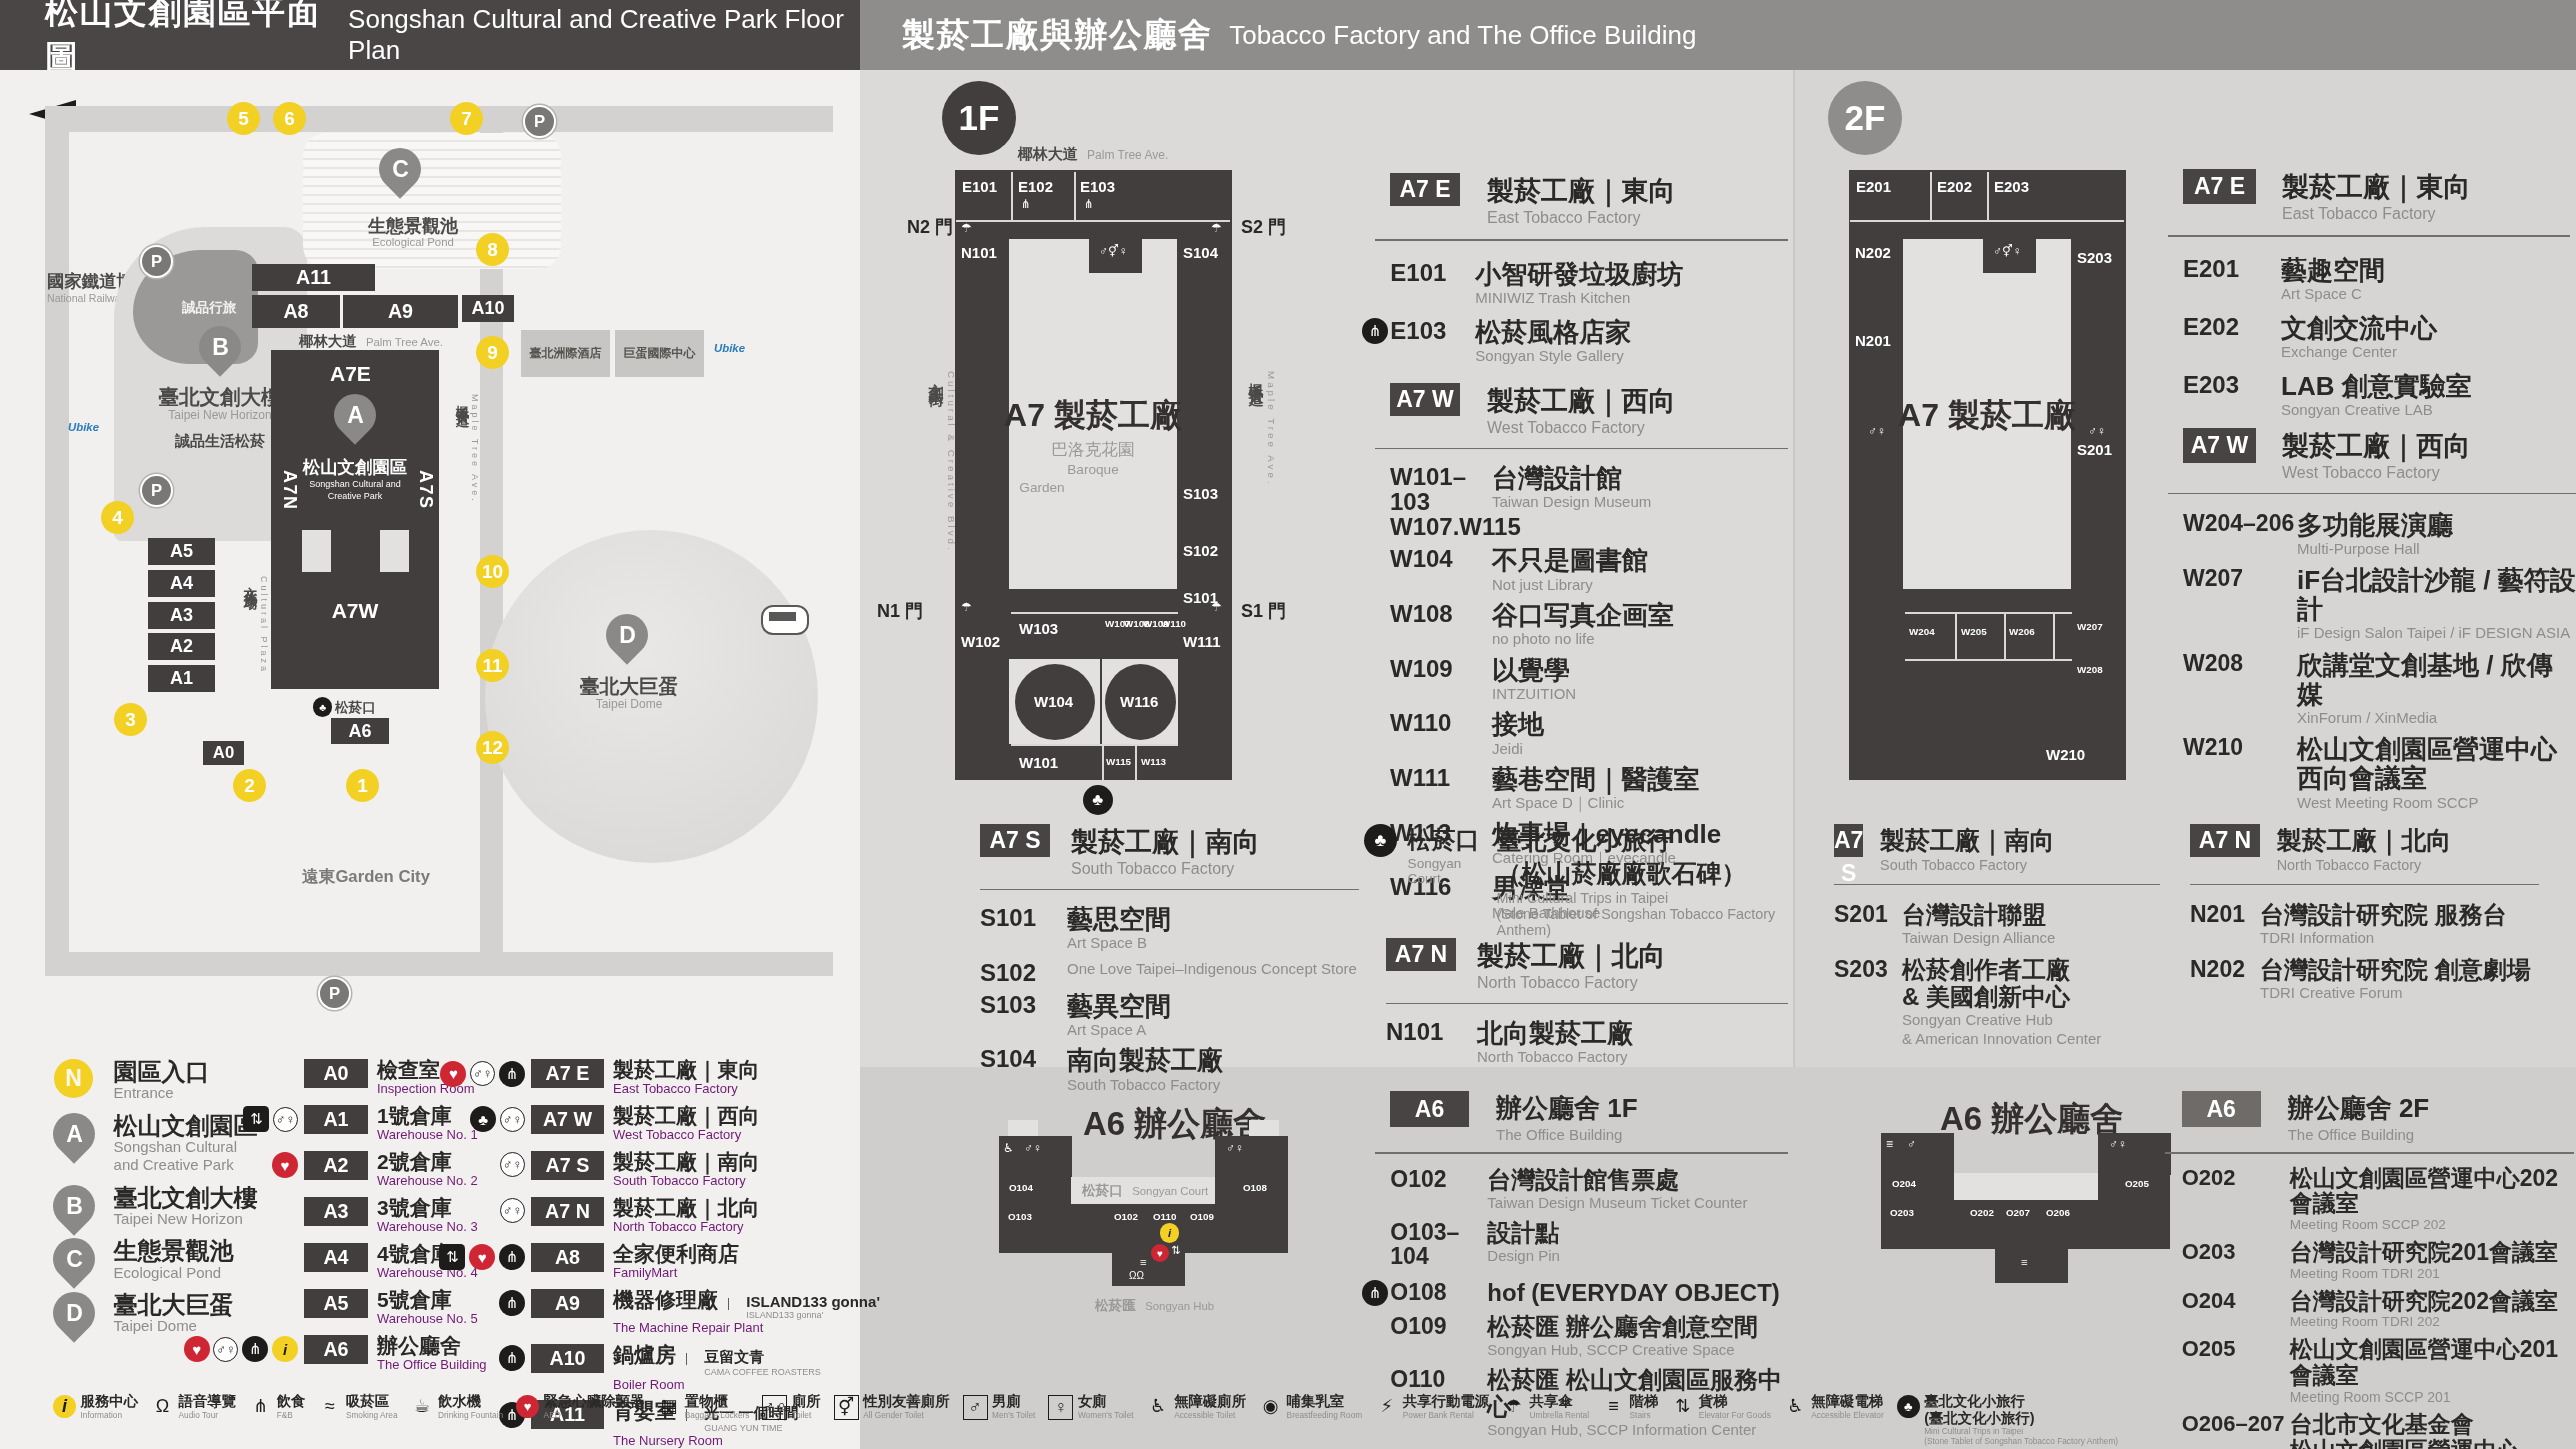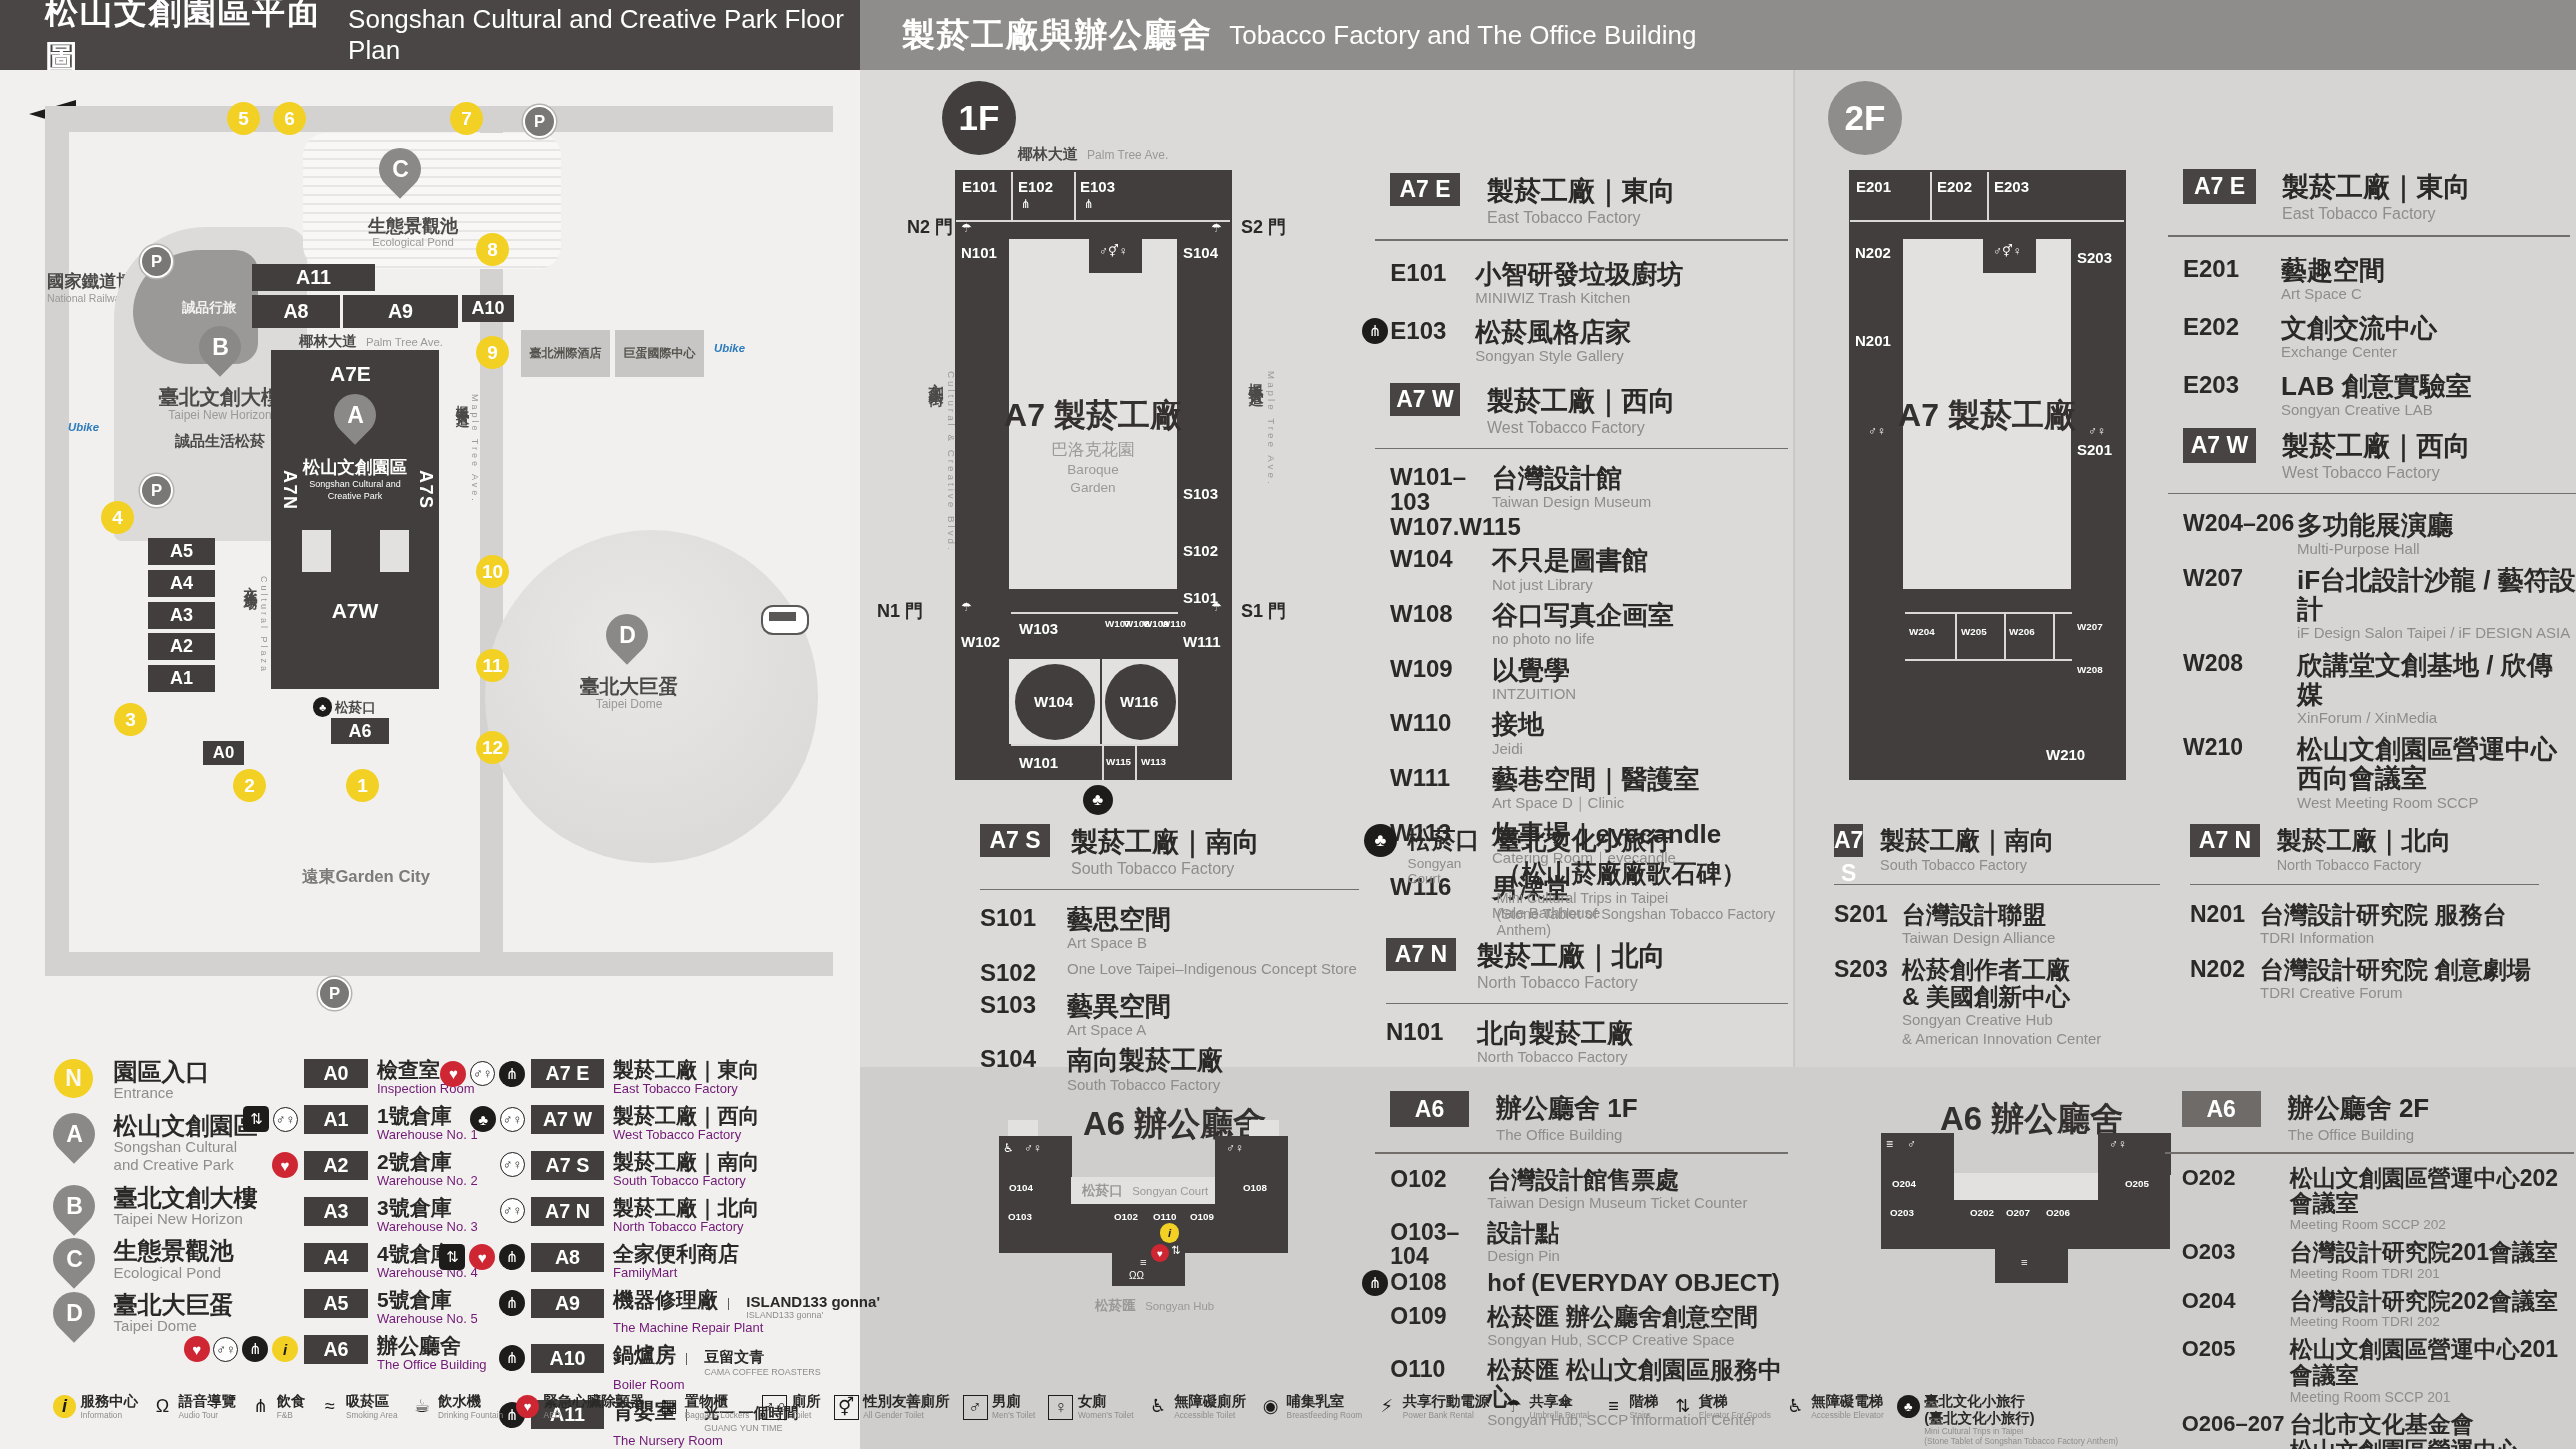--- a/index.html
+++ b/index.html
@@ -247,21 +247,21 @@
   <span class="rl" style="left:1183px;top:633px">W111</span>
   <span class="rl" style="left:1034px;top:693px">W104</span>
   <span class="rl" style="left:1120px;top:693px">W116</span>
   <span class="rl" style="left:1019px;top:754px">W101</span>
   <span class="rl sm" style="left:1106px;top:756px">W115</span>
   <span class="rl sm" style="left:1141px;top:756px">W113</span>
 
   <div class="planttl ctr" style="left:1093px;top:394px;font-size:32px">A7 製菸工廠</div>
   <div class="mlab-en ctr" style="left:1093px;top:438px;font-size:16.7px">巴洛克花園</div>
   <div class="mlab-en ctr" style="left:1093px;top:462px;font-size:13.6px">Baroque</div>
-  <div class="mlab-en ctr" style="left:1093px;top:480px;font-size:13.6px">Garden</div>
+  <div class="mlab-en ctr" style="left:1042px;top:480px;font-size:13.6px">Garden</div>
 
   <div class="gate" style="left:907px;top:215px">N2 門</div>
   <div class="gate" style="left:1241px;top:215px">S2 門</div>
   <div class="gate" style="left:877px;top:599px">N1 門</div>
   <div class="gate" style="left:1241px;top:599px">S1 門</div>
   <span class="wic" style="left:961px;top:221px">☂</span>
   <span class="wic" style="left:1211px;top:221px">☂</span>
   <span class="wic" style="left:961px;top:600px">☂</span>
   <span class="wic" style="left:1211px;top:600px">☂</span>
   <span class="wic" style="left:1099px;top:244px">♂⚥♀</span>
@@ -601,21 +601,21 @@
   </div>
   <div class="rule" style="margin:9px 0 13.6px 0"></div>
   <div>
 
       <div class="item" style="margin-bottom:7.6px">
         <span class="icol" style="margin-left:-16.7px;width:32px"></span>
         <span style="width:97px;flex:0 0 97px"><span class="code" style="font-size:23px">O102</span></span>
         <span><span class="zh" style="font-size:24px">台灣設計館售票處</span><span class="en">Taiwan Design Museum Ticket Counter</span></span>
       </div>
 
-      <div class="item" style="margin-bottom:1px">
+      <div class="item" style="margin-bottom:11px">
         <span class="icol" style="margin-left:-16.7px;width:32px"></span>
         <span style="width:97px;flex:0 0 97px"><span class="code" style="font-size:23px">O103–104</span></span>
         <span><span class="zh" style="font-size:24px">設計點</span><span class="en">Design Pin</span></span>
       </div>
 
       <div class="item" style="margin-bottom:7.6px">
         <span class="icol" style="margin-left:-16.7px;width:32px"><span class="ic ic-fnb">⋔</span></span>
         <span style="width:97px;flex:0 0 97px"><span class="code" style="font-size:23px">O108</span></span>
         <span><span class="zh" style="font-size:24px">hof (EVERYDAY OBJECT)</span></span>
       </div>

